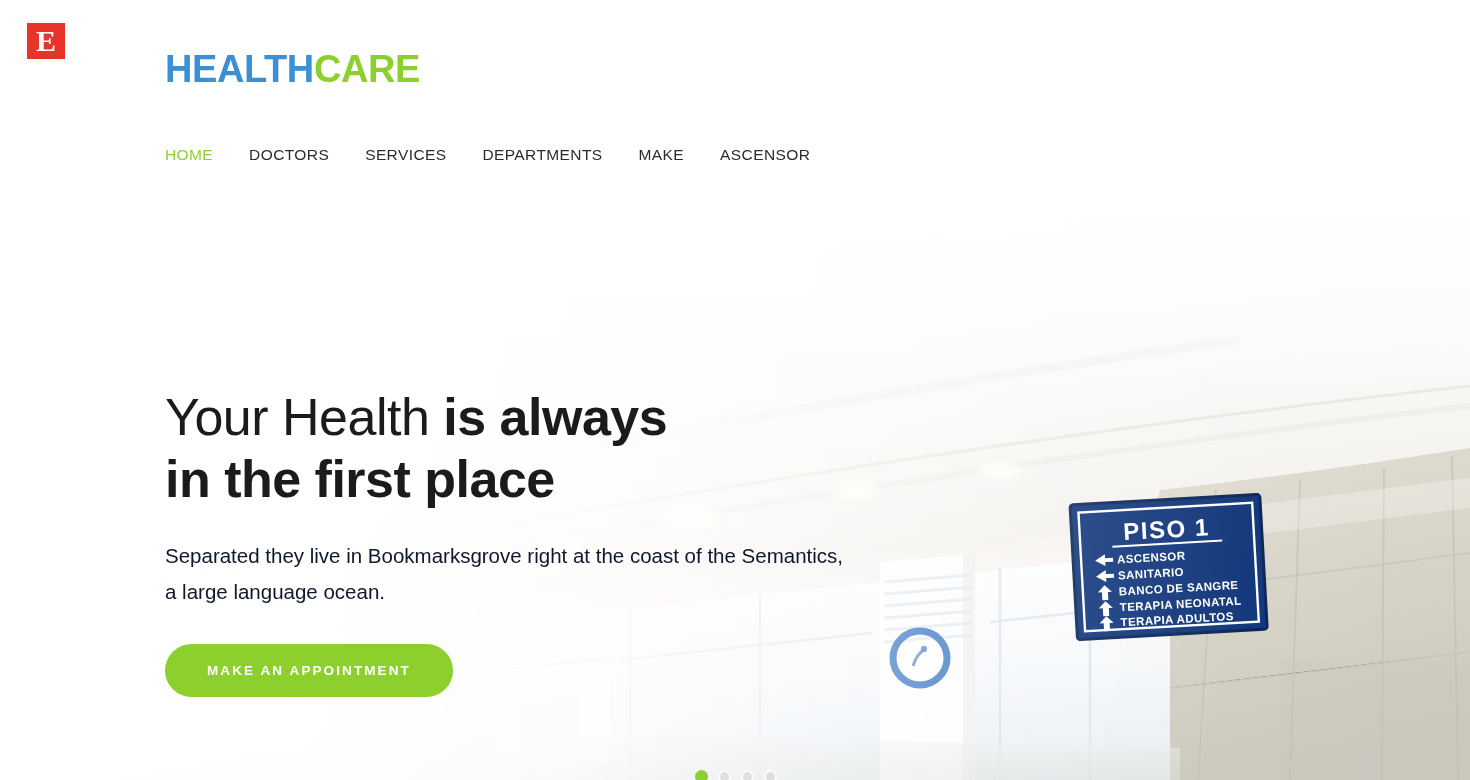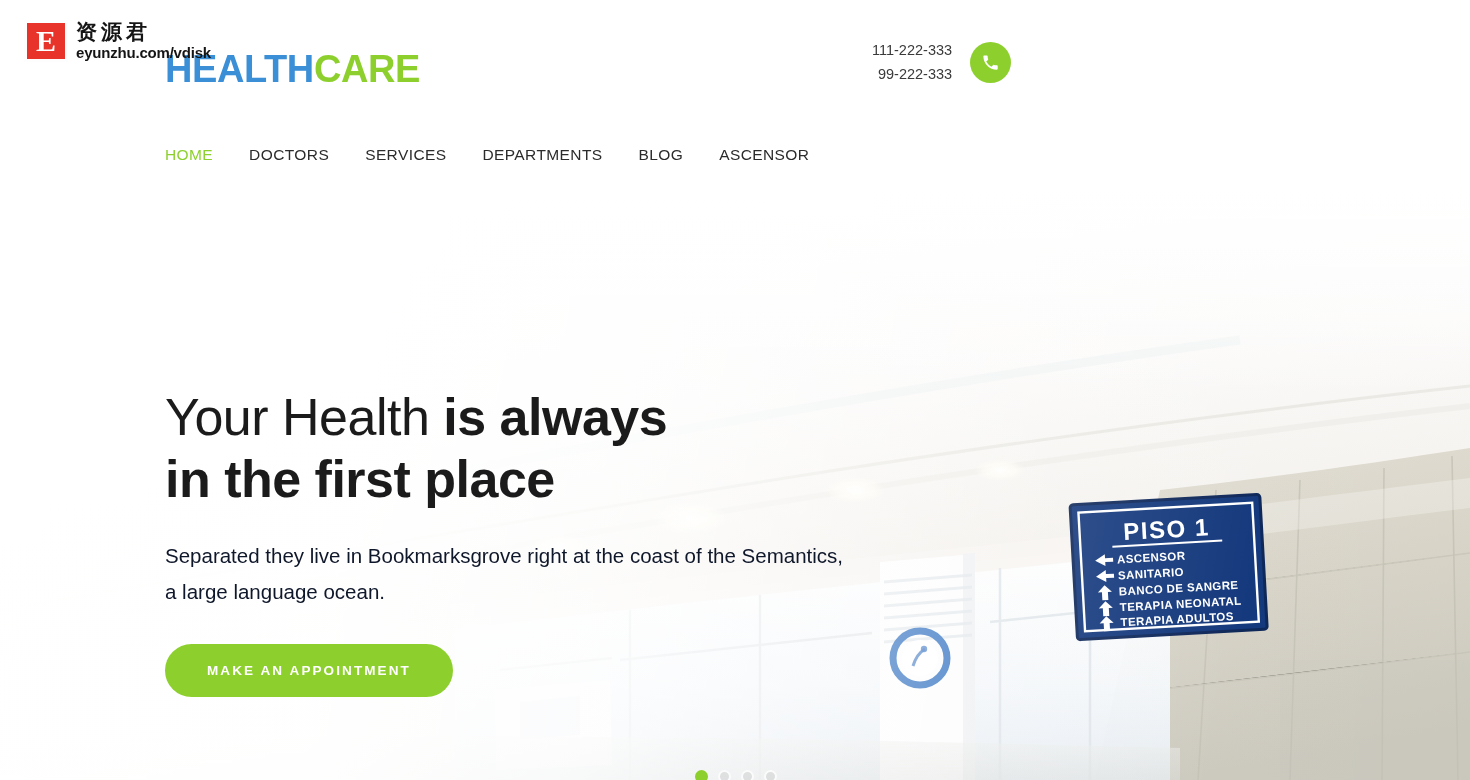--- a/index.html
+++ b/index.html
@@ -366,40 +366,29 @@
 
   <div class="hero-wash"></div>
   <div class="hero-wash-top"></div>
 
   <div class="topbar">
 
     <div class="logo">
       <span class="lg-a">HEALTH</span><span class="lg-b">CARE</span>
     </div>
 
-    <div class="contact-group contact-phone">
-      <div class="contact-lines">
-        <span>111-222-333</span>
-        <span>99-222-333</span>
-      </div>
-      <div class="cicon">
-        <svg width="19" height="19" viewBox="0 0 24 24" fill="#ffffff" aria-hidden="true">
-          <path d="M6.6 10.8c1.4 2.8 3.8 5.1 6.6 6.6l2.2-2.2c.3-.3.7-.4 1-.2 1.2.4 2.4.6 3.7.6.6 0 1 .4 1 1V20c0 .6-.4 1-1 1C10.6 21 3 13.4 3 4c0-.6.4-1 1-1h3.4c.6 0 1 .4 1 1 0 1.3.2 2.5.6 3.7.1.4 0 .8-.2 1.1l-2.2 2z"></path>
-        </svg>
-      </div>
-    </div>
 
   </div>
 
   <nav class="nav">
     <a href="#" class="active">HOME</a>
     <a href="#">DOCTORS</a>
     <a href="#">SERVICES</a>
     <a href="#">DEPARTMENTS</a>
-    <a href="#">BLOG</a>
+    <a href="#">MAKE</a>
     <a href="#">ASCENSOR</a>
   </nav>
 
   <div class="hero-content">
     <h1 class="hero-title">
       <span>Your Health </span><span class="strong">is always</span><br>
       <span class="strong">in the first place</span>
     </h1>
     <p class="hero-sub">Separated they live in Bookmarksgrove right at the coast of the Semantics, a large language ocean.</p>
     <button class="hero-btn">MAKE AN APPOINTMENT</button>
@@ -409,19 +398,15 @@
     <span class="dot active"></span>
     <span class="dot"></span>
     <span class="dot"></span>
     <span class="dot"></span>
   </div>
 
   <div class="watermark">
     <div class="wm-badge">
       <span>E</span>
     </div>
-    <div class="wm-text">
-      <div class="wm-cn">资源君</div>
-      <div class="wm-url">eyunzhu.com/vdisk</div>
-    </div>
   </div>
 
 </div>
 
 </body></html>

